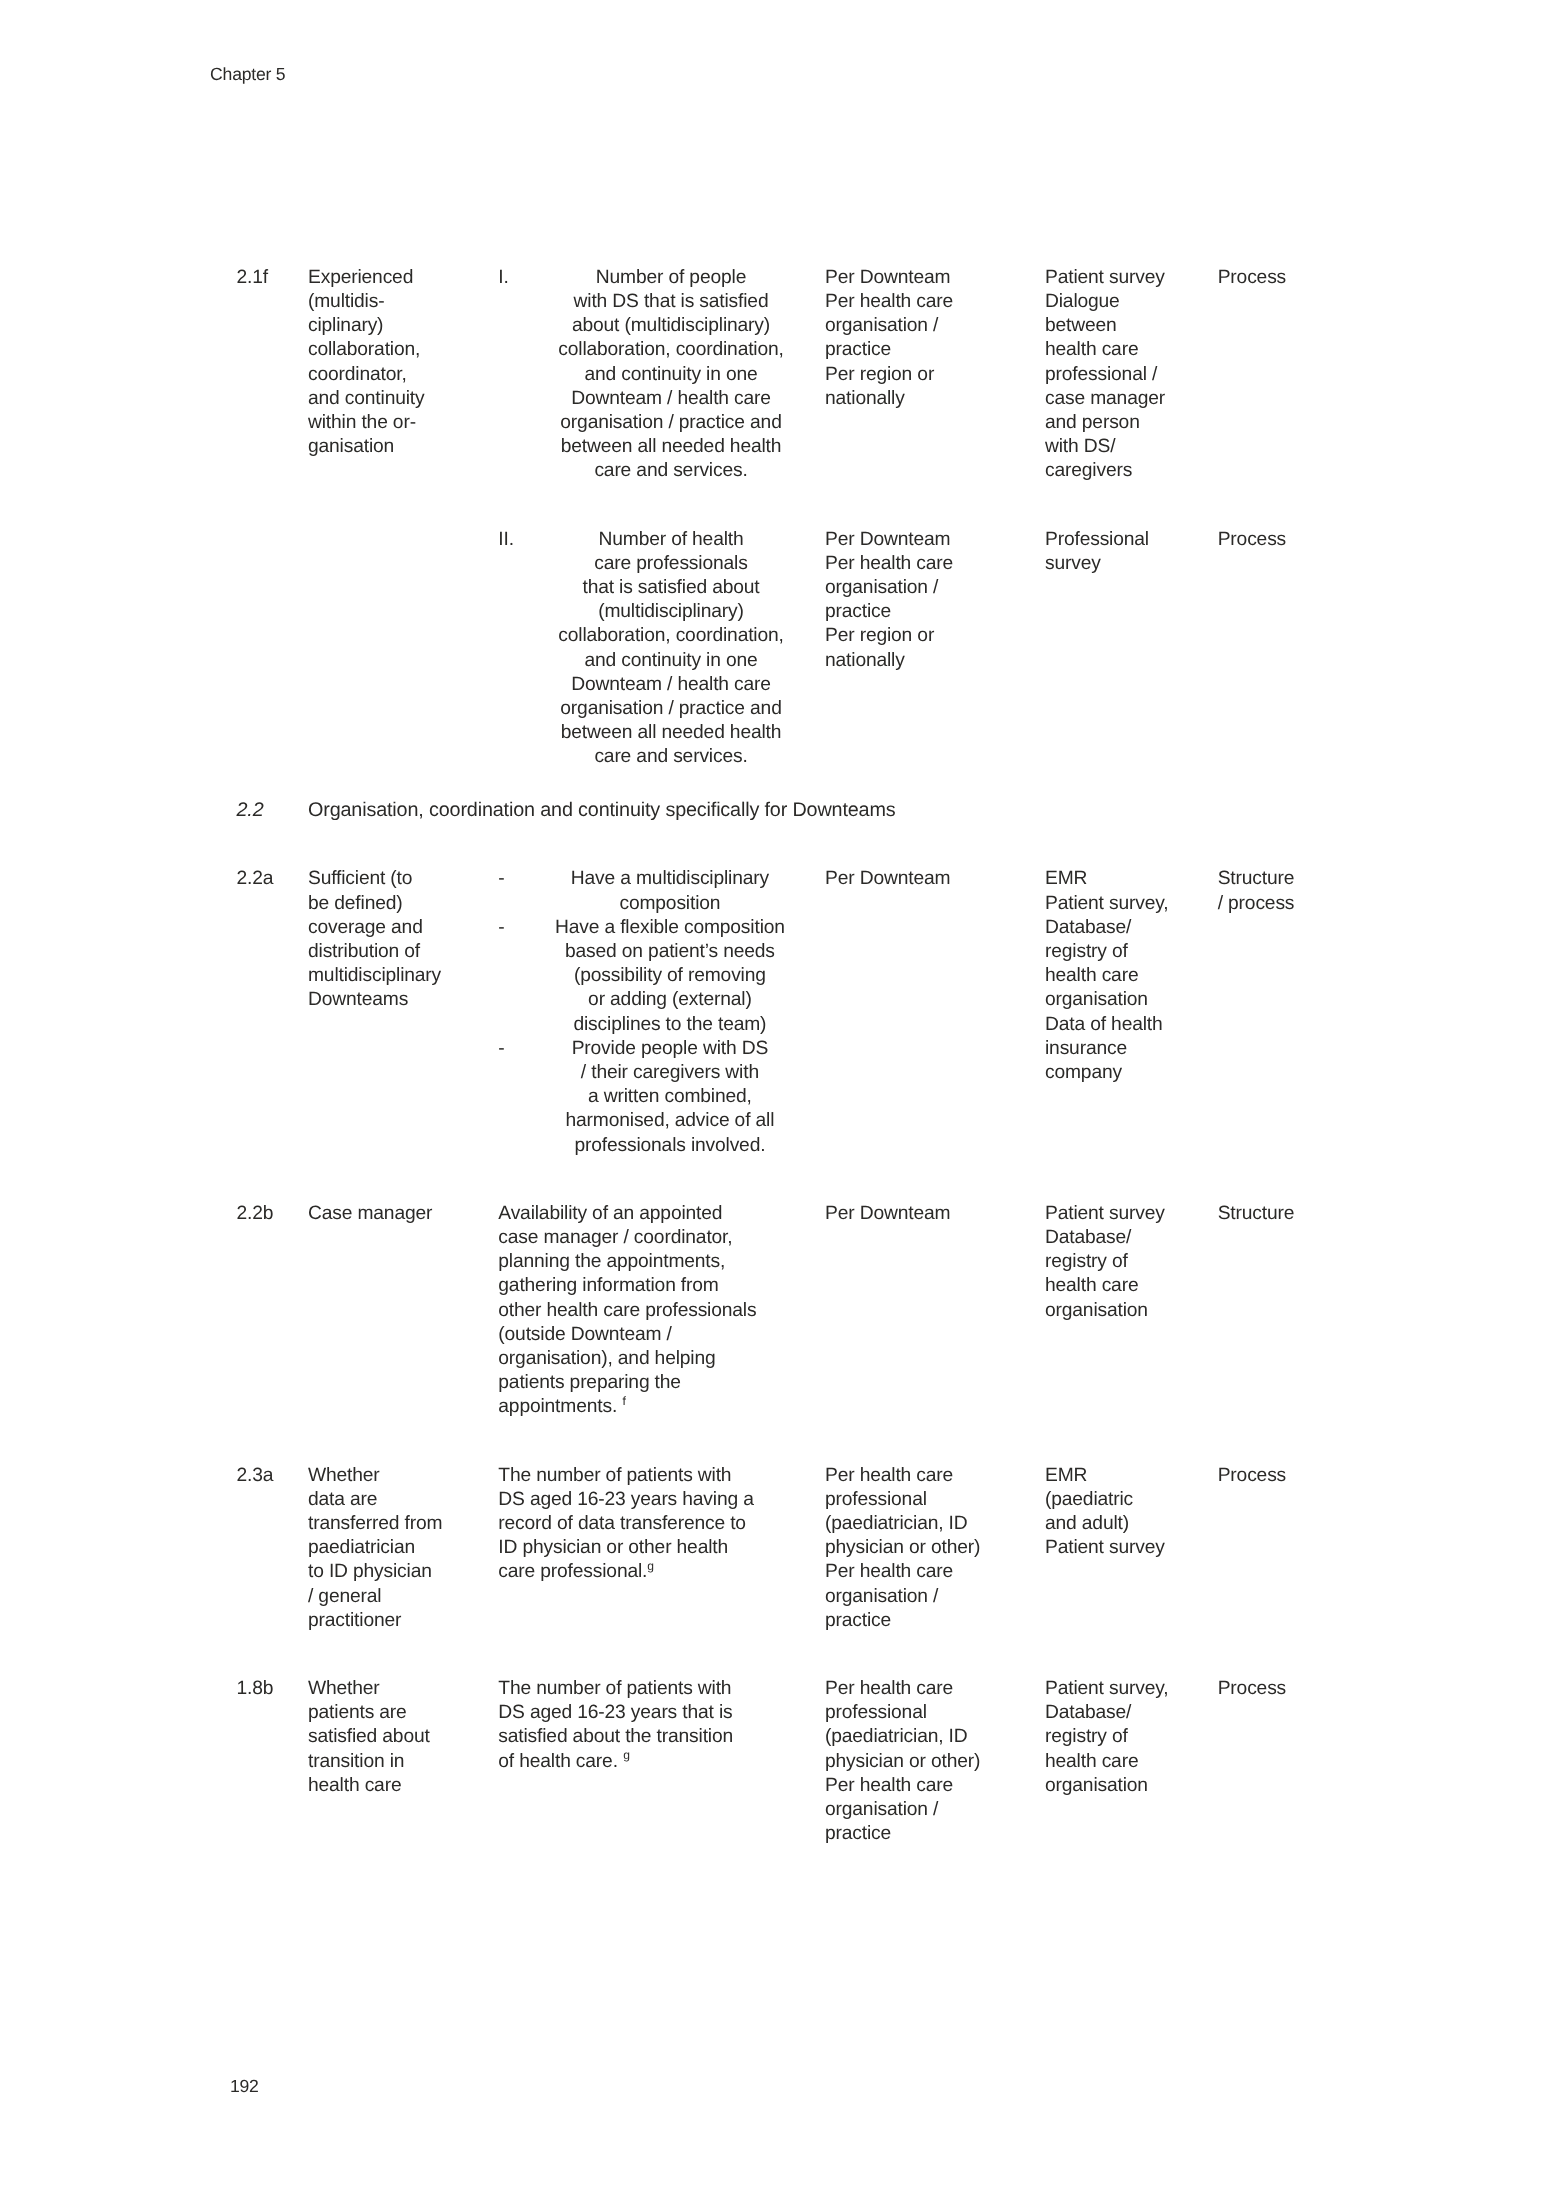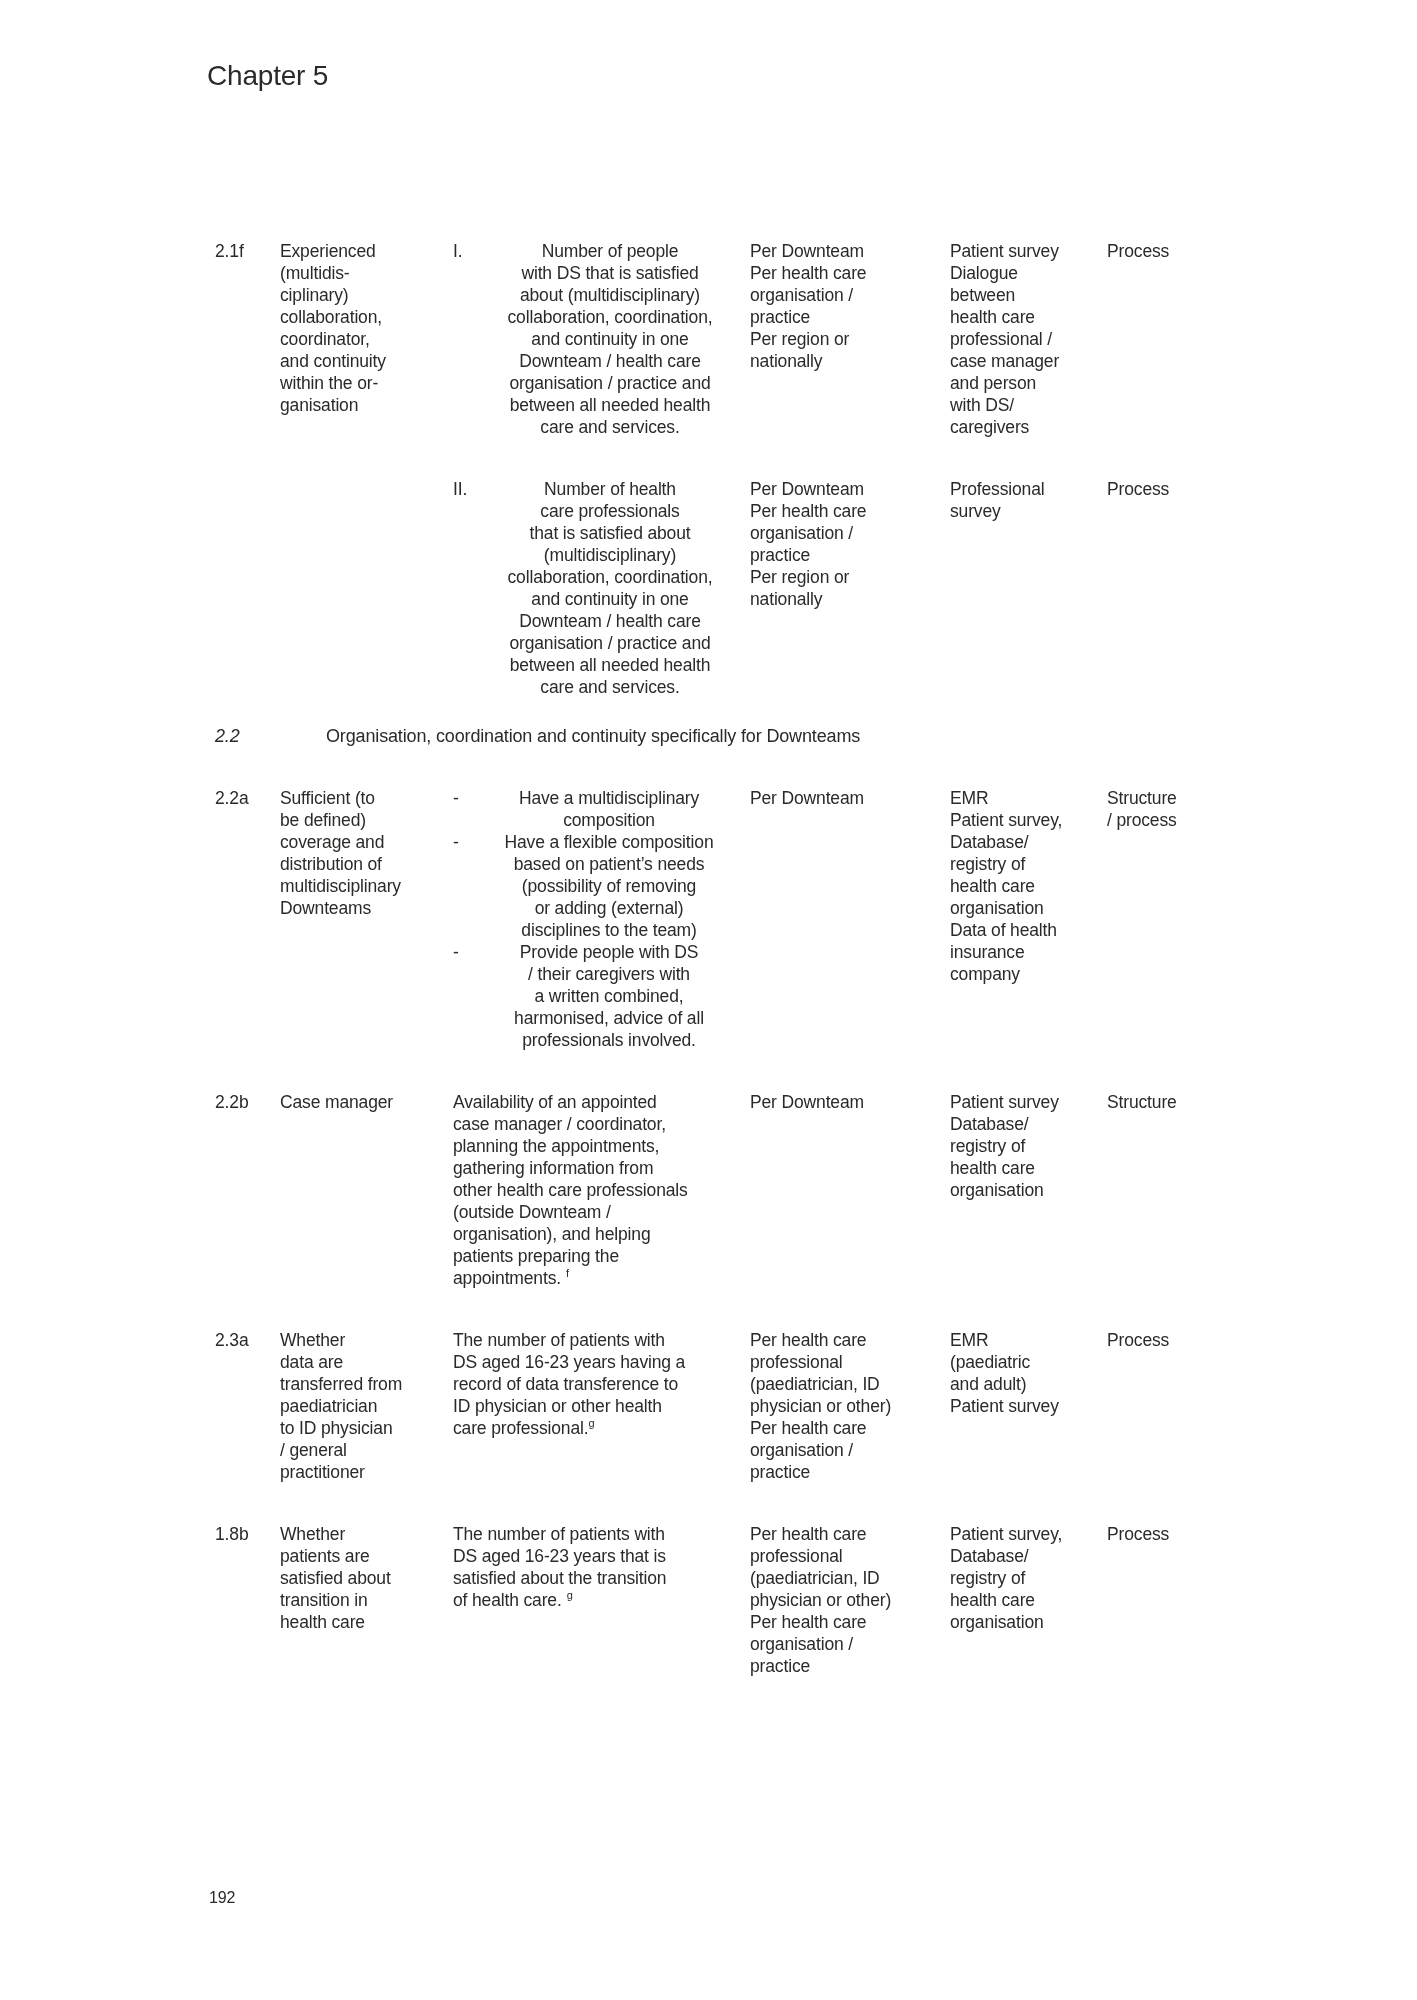--- a/index.html
+++ b/index.html
@@ -3,41 +3,40 @@
 <meta charset="utf-8">
 <style>
   * { margin:0; padding:0; box-sizing:border-box; }
   html, body { background:#ffffff; }
   body {
     width:1417px; height:2000px; position:relative;
     font-family:"Liberation Sans","DejaVu Sans",sans-serif;
     color:#2b2a28;
   }
   .chapter-header {
-    position:absolute; left:207px; top:60px;
-    font-size:28px; letter-spacing:-0.2px;
+    position:absolute; left:191px; top:60px;
+    font-size:16px; letter-spacing:-0.2px;
   }
   .page-number {
     position:absolute; left:209px; top:1889px;
     font-size:16px; letter-spacing:-0.2px;
   }
   .table { position:absolute; left:215px; top:200px; width:1060px; }
   .row {
     display:grid;
     grid-template-columns:65px 173px 297px 200px 157px 1fr;
     font-size:17.5px; line-height:22px; letter-spacing:-0.15px;
     margin-bottom:27px;
     margin-top:40px;
   }
   .section-row {
     display:grid;
     grid-template-columns:65px 1fr;
     font-size:18px; line-height:22px; letter-spacing:-0.15px;
     margin-bottom:18px;
-    gap:46px;
   }
   .section-id { font-style:italic; }
   .cell { white-space:pre-line; padding-right:10px; }
   .roman { display:grid; grid-template-columns:27px 1fr; }
   .bullet { display:grid; grid-template-columns:25px 1fr; }
   .mtext, .btext, .rtext, .intro-text { white-space:pre-line;text-align:center; }
   .measure-cell { padding-right:10px; }
   sup.fn {
     font-size:11px; line-height:0; vertical-align:7px; letter-spacing:0;
   }

